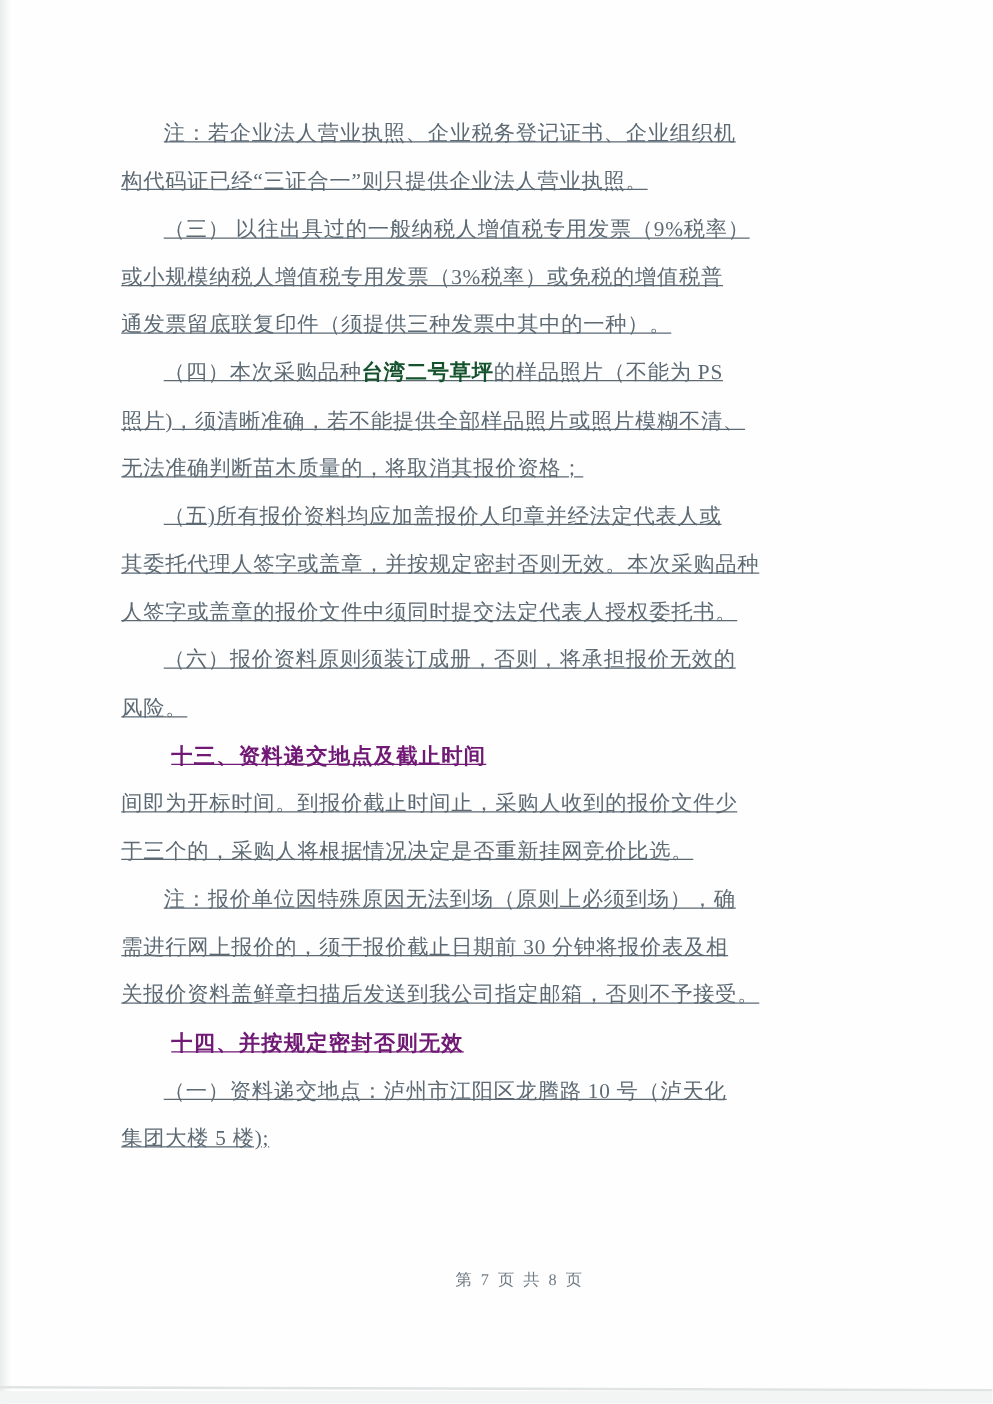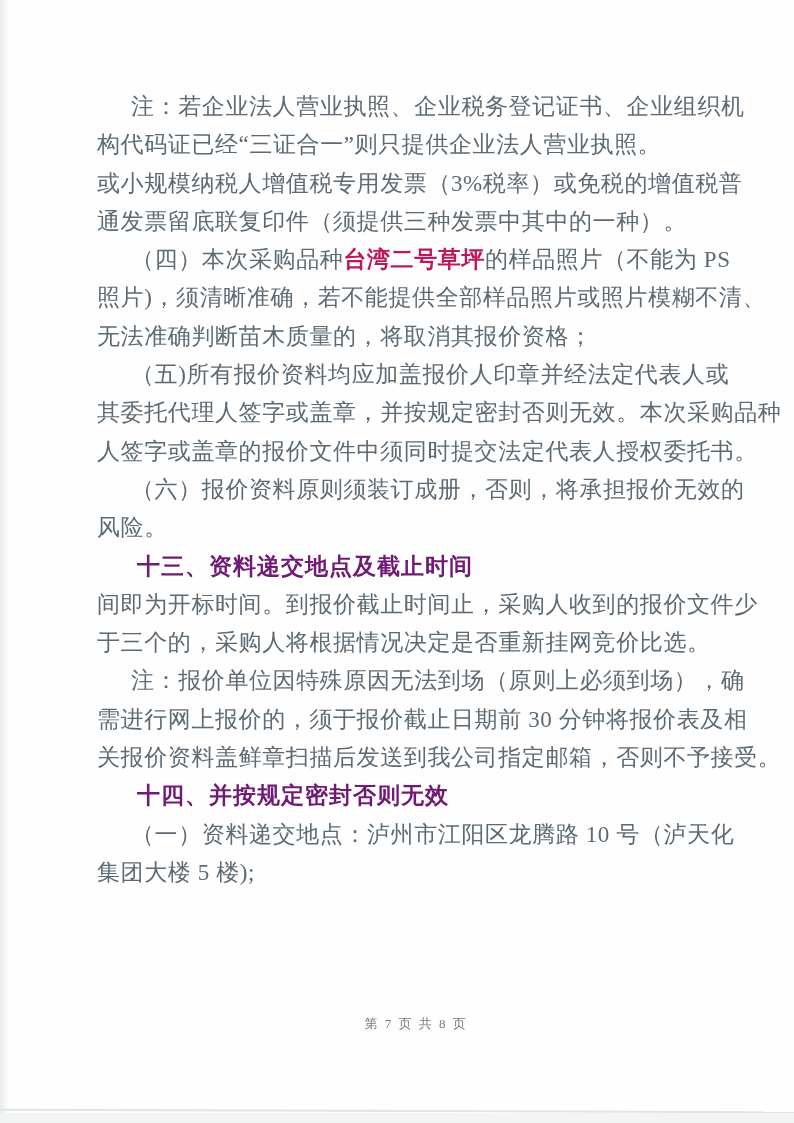--- a/index.html
+++ b/index.html
@@ -36,36 +36,37 @@
     height: 10px;
     background: #f3f4f4;
   }
   .content {
     position: absolute;
     left: 97px;
     top: 88px;
     width: 660px;
   }
   .line {
-    font-size: 23px;
+    font-size: 17px;
     line-height: 38.3px;
     color: #5d6a74;
     white-space: nowrap;
     letter-spacing: 0.6px;
+    text-decoration: underline;
   }
   .line.ind { text-indent: 34px; }
   .line.heading {
     font-weight: bold;
     color: #701a75;
     text-indent: 40px;
     letter-spacing: 1px;
   }
   .line .b {
     font-weight: bold;
-    color: #be185d;
+    color: #14532d;
   }
   .footer {
     position: absolute;
     top: 1014px;
     left: 0;
     width: 794px;
     text-align: center;
     font-size: 13px;
     line-height: 20px;
     color: #707b85;
@@ -76,20 +77,21 @@
 </style>
 </head>
 <body>
 
 <div class="page">
   <div class="scan-edge-left"></div>
 
   <div class="content" id="doc-lines">
       <div class="line ind"><span>注：若企业法人营业执照、企业税务登记证书、企业组织机</span></div>
       <div class="line"><span>构代码证已经“三证合一”则只提供企业法人营业执照。</span></div>
+      <div class="line ind"><span>（三） 以往出具过的一般纳税人增值税专用发票（9%税率）</span></div>
       <div class="line"><span>或小规模纳税人增值税专用发票（3%税率）或免税的增值税普</span></div>
       <div class="line"><span>通发票留底联复印件（须提供三种发票中其中的一种）。</span></div>
       <div class="line ind"><span>（四）本次采购品种</span><span class="b">台湾二号草坪</span><span>的样品照片（不能为 PS</span></div>
       <div class="line"><span>照片)，须清晰准确，若不能提供全部样品照片或照片模糊不清、</span></div>
       <div class="line"><span>无法准确判断苗木质量的，将取消其报价资格；</span></div>
       <div class="line ind"><span>（五)所有报价资料均应加盖报价人印章并经法定代表人或</span></div>
       <div class="line"><span>其委托代理人签字或盖章，并按规定密封否则无效。本次采购品种</span></div>
       <div class="line"><span>人签字或盖章的报价文件中须同时提交法定代表人授权委托书。</span></div>
       <div class="line ind"><span>（六）报价资料原则须装订成册，否则，将承担报价无效的</span></div>
       <div class="line"><span>风险。</span></div>

